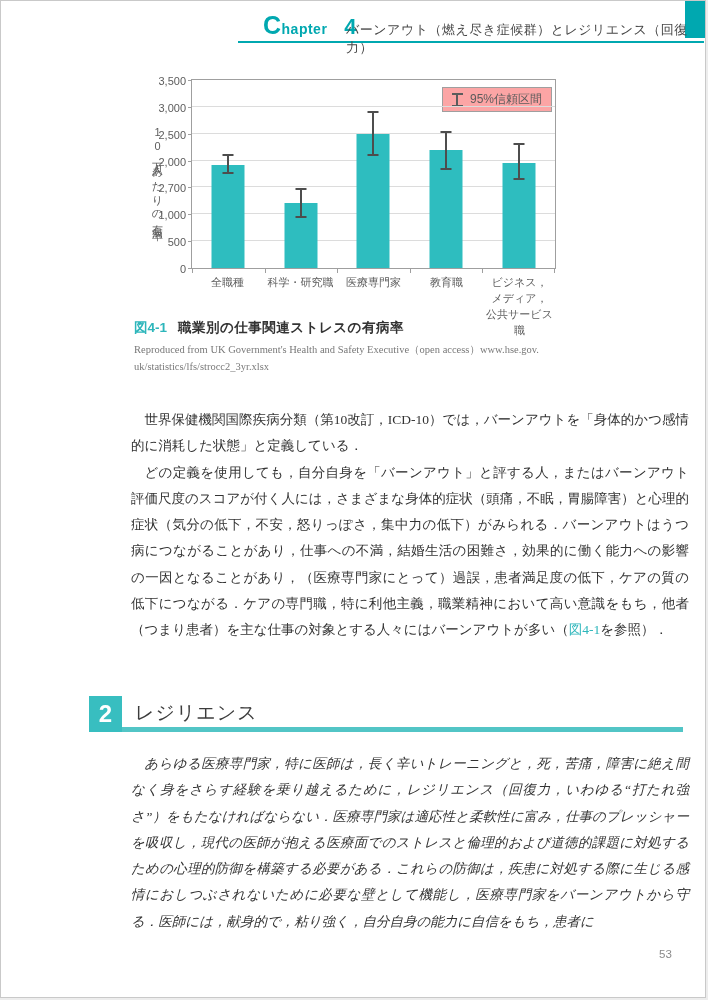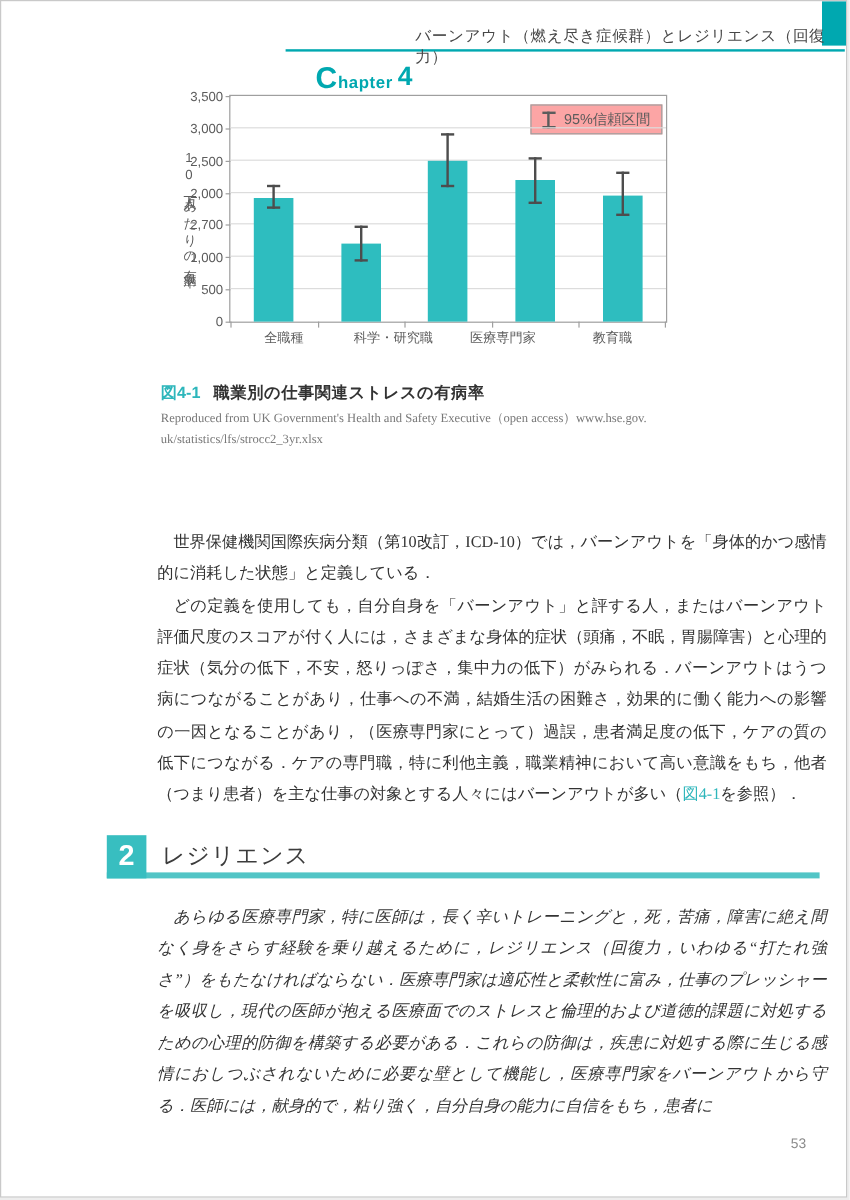--- a/index.html
+++ b/index.html
@@ -14,23 +14,22 @@
   body{background:#ededed;font-family:"Liberation Sans",sans-serif;}
   .page{
     position:relative;width:706px;height:998px;margin:0;
     background:#ffffff;border:1px solid #c9c9c9;overflow:hidden;
   }
 
   
   .chapter-line{position:absolute;left:237px;right:1px;top:40px;height:2px;background:var(--accent);}
   .chapter-tab{position:absolute;left:684px;top:0;width:22px;height:37px;background:var(--accent);}
   .chapter-word-wrap{
-    position:absolute;left:262px;top:10px;display:flex;align-items:flex-start;gap:4px;
+    position:absolute;left:262px;top:10px;display:flex;align-items:flex-end;gap:17px;
     color:var(--accent);
-    margin-top:40px;
   }
   .chapter-word{font-size:14px;font-weight:bold;letter-spacing:.5px;}
   .chapter-word::first-letter{font-size:25px;}
   .chapter-num{font-size:22px;font-weight:bold;}
   .chapter-title{
     position:absolute;left:345px;top:20px;font-size:13px;color:#474747;
     letter-spacing:.5px;
   }
 
   
@@ -85,21 +84,21 @@
   .fignote .jp{font-family:"Liberation Sans",sans-serif;}
   .fignote .en{font-family:"Liberation Serif",serif;}
 
   
   .bodyblock{
     position:absolute;left:130px;width:558px;
     font-family:"Liberation Serif","DejaVu Serif",serif;
     font-size:13.5px;color:#333;line-height:26.3px;text-align:justify;
   }
   .bodyblock p{margin:0;text-indent:1em;}
-  .body-1{top:406px;margin-top:32px;}
+  .body-1{top:406px;}
   .body-2{top:750px;font-style:italic;}
   .figref{color:var(--figlabel);}
 
   
   .section{position:absolute;left:88px;top:695px;width:594px;height:36px;border-bottom:5px solid var(--rule);}
   .section-num{
     position:absolute;left:0;top:0;width:33px;height:36px;background:var(--square);
     color:#fff;font-size:24px;font-weight:bold;display:flex;align-items:center;justify-content:center;
   }
   .section-title{
@@ -188,20 +187,23 @@
             <div class="err-cap" style="bottom: calc(66.5714% - 2px);"></div>
             <div class="err-cap" style="bottom: 46.8571%;"></div>
           </div>
         </div>
       </div>
     <div class="cat-labels">
         <div class="cat-label">全職種</div>
         <div class="cat-label">科学・研究職</div>
         <div class="cat-label">医療専門家</div>
         <div class="cat-label">教育職</div>
+        <div class="cat-label">ビジネス，
+メディア，
+公共サービス職</div>
       </div>
   </div>
 
   <div class="figcap">
     <div class="figcap-title-row">
       <span class="figcap-label">図4-1</span>
       <span class="figcap-title">職業別の仕事関連ストレスの有病率</span>
     </div>
     <div class="fignote">
       <div class="en">Reproduced from UK Government's Health and Safety Executive（open access）www.hse.gov.</div>

